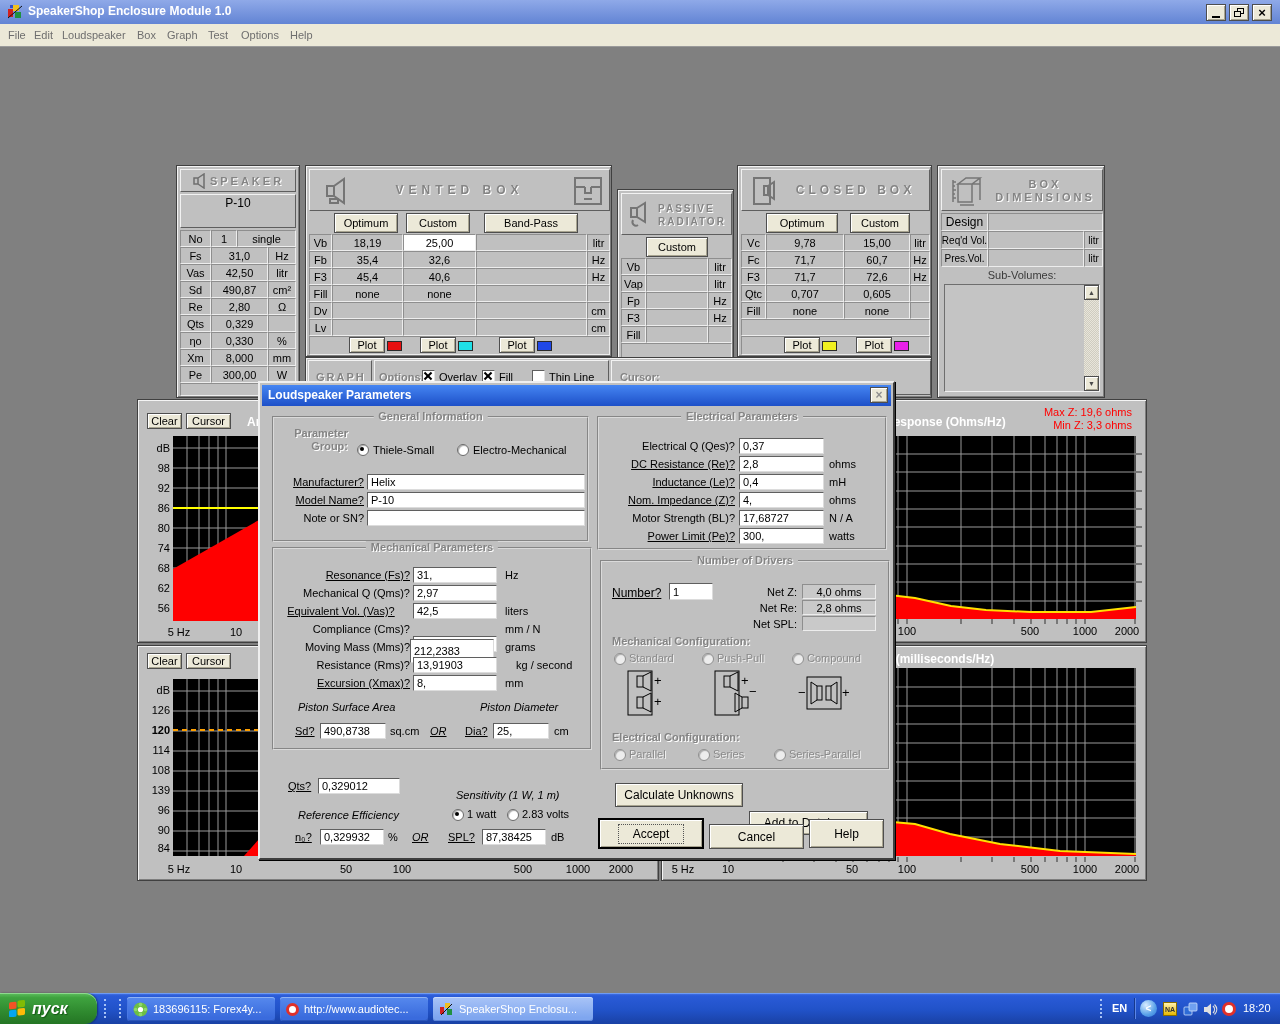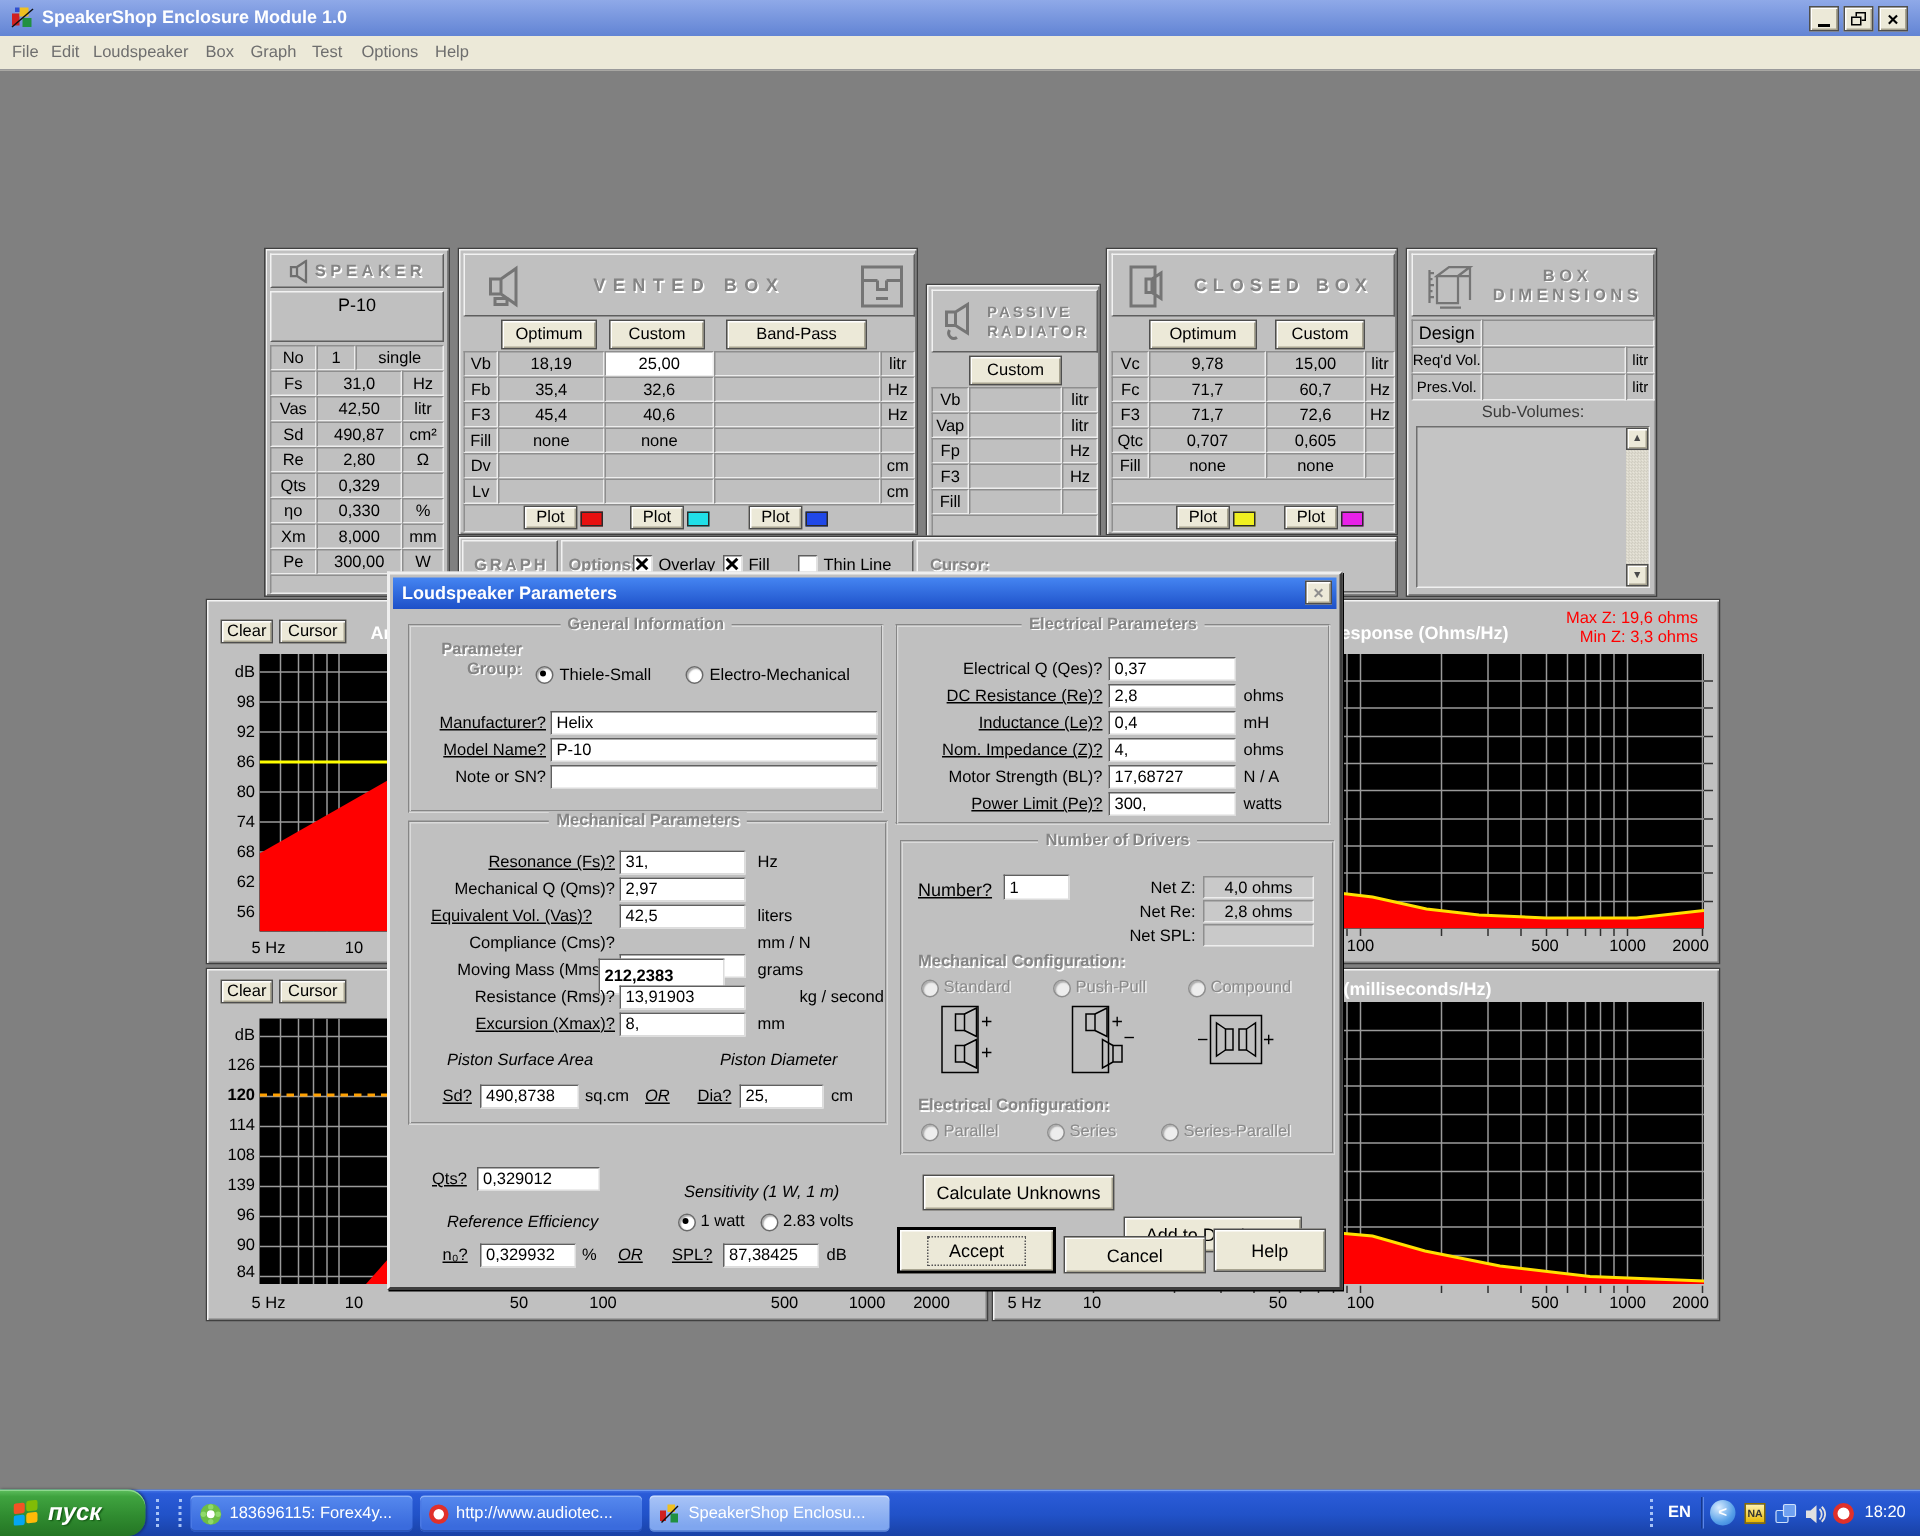--- a/index.html
+++ b/index.html
@@ -683,25 +683,25 @@
     <span class="lbl" style="left:245px;top:186px;">Hz</span>
     <div class="lbl r" style="left:12px;top:204px;width:138px;">Mechanical Q (Qms)?</div>
     <input class="input" style="left: 153px; top: 202px; width: 84px; height: 16px;" value="2,97">
     <div class="lbl u r" style="left:12px;top:222px;width:138px;text-align:center;">Equivalent Vol. (Vas)?</div>
     <input class="input" style="left: 153px; top: 220px; width: 84px; height: 16px;" value="42,5">
     <span class="lbl" style="left:245px;top:222px;">liters</span>
     <div class="lbl r" style="left:12px;top:240px;width:138px;">Compliance (Cms)?</div>
     <input class="input" style="left: 153px; top: 253px; width: 84px; height: 16px;" value="0,1241918">
     <span class="lbl" style="left:245px;top:240px;">mm / N</span>
     <div class="lbl r" style="left:12px;top:258px;width:138px;">Moving Mass (Mms)?</div>
-    <input class="input" style="left: 139px; top: 256px; width: 84px; height: 24px; font-weight: bold;" value="212,2383">
+    <input class="input" style="left: 150px; top: 256px; width: 84px; height: 24px;" value="212,2383">
     <span class="lbl" style="left:245px;top:258px;">grams</span>
     <div class="lbl r" style="left:12px;top:276px;width:138px;">Resistance (Rms)?</div>
     <input class="input" style="left: 153px; top: 274px; width: 84px; height: 16px;" value="13,91903">
-    <span class="lbl" style="left:245px;top:276px;padding-left:28px;">kg / second</span>
+    <span class="lbl" style="left:228px;top:276px;padding-left:28px;">kg / second</span>
     <div class="lbl u r" style="left:12px;top:294px;width:138px;">Excursion (Xmax)?</div>
     <input class="input" style="left: 153px; top: 292px; width: 84px; height: 16px;" value="8,">
     <span class="lbl" style="left:245px;top:294px;">mm</span>
     <span class="lbl it" style="left:38px;top:318px;">Piston Surface Area</span>
     <span class="lbl it" style="left:220px;top:318px;">Piston Diameter</span>
     <span class="lbl u" style="left:35px;top:342px;">Sd?</span>
     <input class="input" style="left: 60px; top: 340px; width: 66px; height: 16px;" value="490,8738">
     <span class="lbl" style="left:130px;top:342px;">sq.cm</span>
     <span class="lbl it u" style="left:170px;top:342px;">OR</span>
     <span class="lbl u" style="left:205px;top:342px;">Dia?</span>

